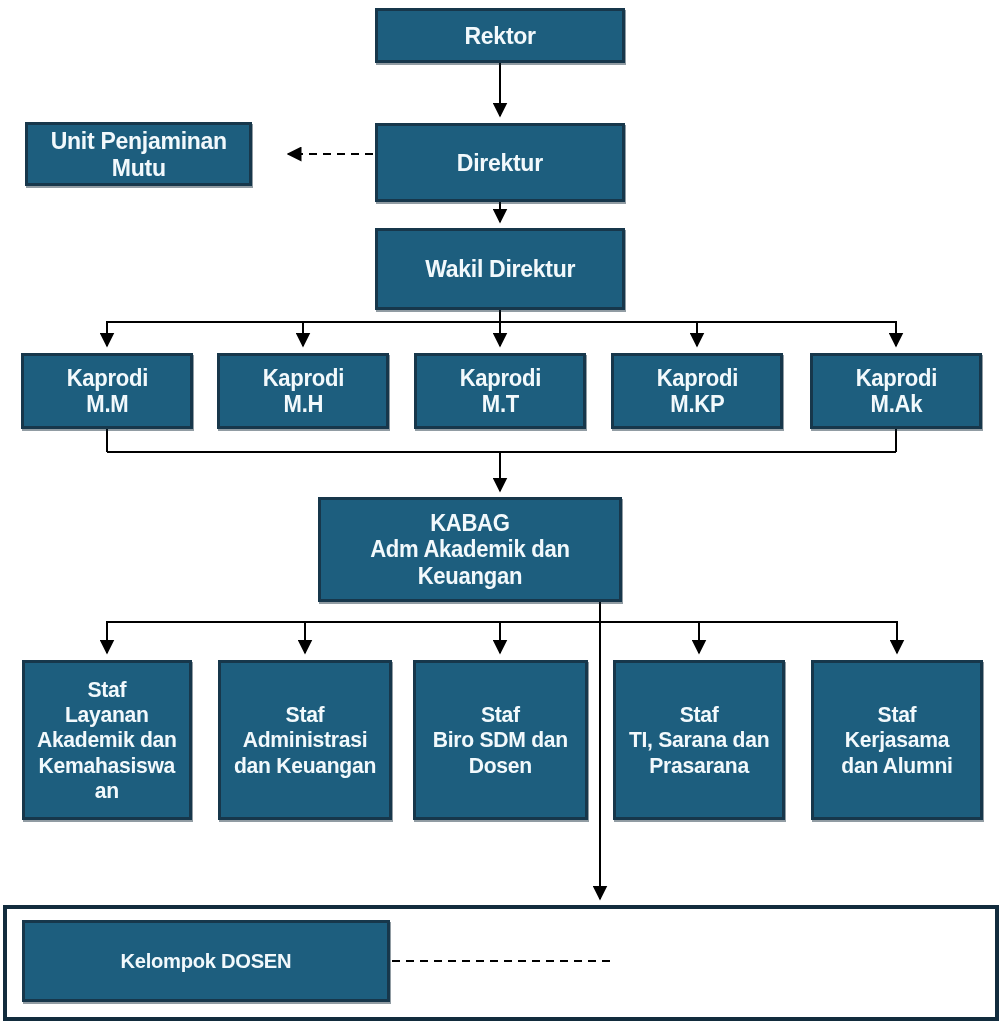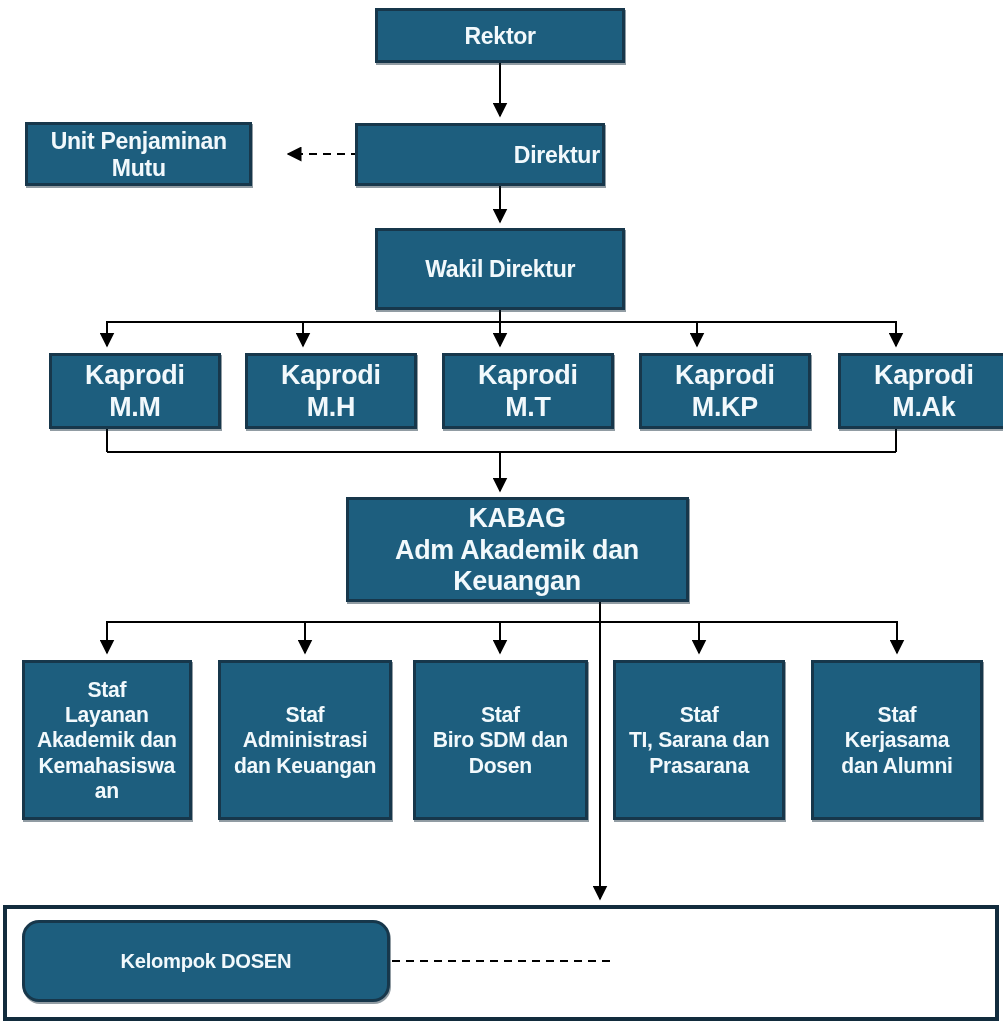--- a/index.html
+++ b/index.html
@@ -34,49 +34,49 @@
     color:var(--text-color);
     display:flex;align-items:center;justify-content:center;
     text-align:center;
     font-weight:bold;
     letter-spacing:-0.3px;
     line-height:1.14;
     z-index:2;
   }
   .node .lbl{white-space:pre-line;transform:scaleX(.96);}
   .fs-xl{font-size:24px;}
-  .fs-lg{font-size:28px;margin-left:28px;}
+  .fs-lg{font-size:23px;}
   .fs-md{font-size:21px;}
   .fs-sm{font-size:22px;}
   .group-container{
     position:absolute;
     box-sizing:border-box;
     left:3px;top:905px;width:996px;height:116px;
     border:4px solid var(--container-border);
     background:transparent;
     z-index:1;
     pointer-events:none;
   }
   
   .n-rektor   {left:375px;top:8px;  width:250px;height:55px;}
   .n-upm      {left:25px; top:122px;width:227px;height:64px;}
-  .n-direktur {left:355px;top:123px;width:250px;height:63px;justify-content:flex-end;}
+  .n-direktur {left:375px;top:123px;width:250px;height:79px;}
   .n-wakil    {left:375px;top:228px;width:250px;height:82px;}
   .n-kmm {left:21px; top:353px;width:172px;height:76px;}
   .n-kmh {left:217px;top:353px;width:172px;height:76px;}
   .n-kmt {left:414px;top:353px;width:172px;height:76px;}
   .n-kmkp{left:611px;top:353px;width:172px;height:76px;}
   .n-kmak{left:810px;top:353px;width:172px;height:76px;}
-  .n-kabag{left:318px;top:497px;width:343px;height:105px;}
+  .n-kabag{left:318px;top:497px;width:304px;height:105px;}
   .n-s1{left:22px; top:660px;width:170px;height:160px;}
   .n-s2{left:218px;top:660px;width:174px;height:160px;}
   .n-s3{left:413px;top:660px;width:175px;height:160px;}
   .n-s4{left:613px;top:660px;width:172px;height:160px;}
   .n-s5{left:811px;top:660px;width:172px;height:160px;}
-  .n-dosen     {left:22px; top:920px;width:368px;height:82px;border-radius:17px;}
+  .n-dosen     {left:22px; top:920px;width:368px;height:82px;}
   .n-mahasiswa {left:615px;top:918px;width:368px;height:84px;}
 </style>
 </head>
 <body>
 
 <div class="stage">
 
   <svg class="connectors" viewBox="0 0 1003 1024" xmlns="http://www.w3.org/2000/svg">
     <defs>
       <marker id="arw" viewBox="0 0 10 10" refX="9" refY="5" markerWidth="7.5" markerHeight="7.5" orient="auto-start-reverse">

